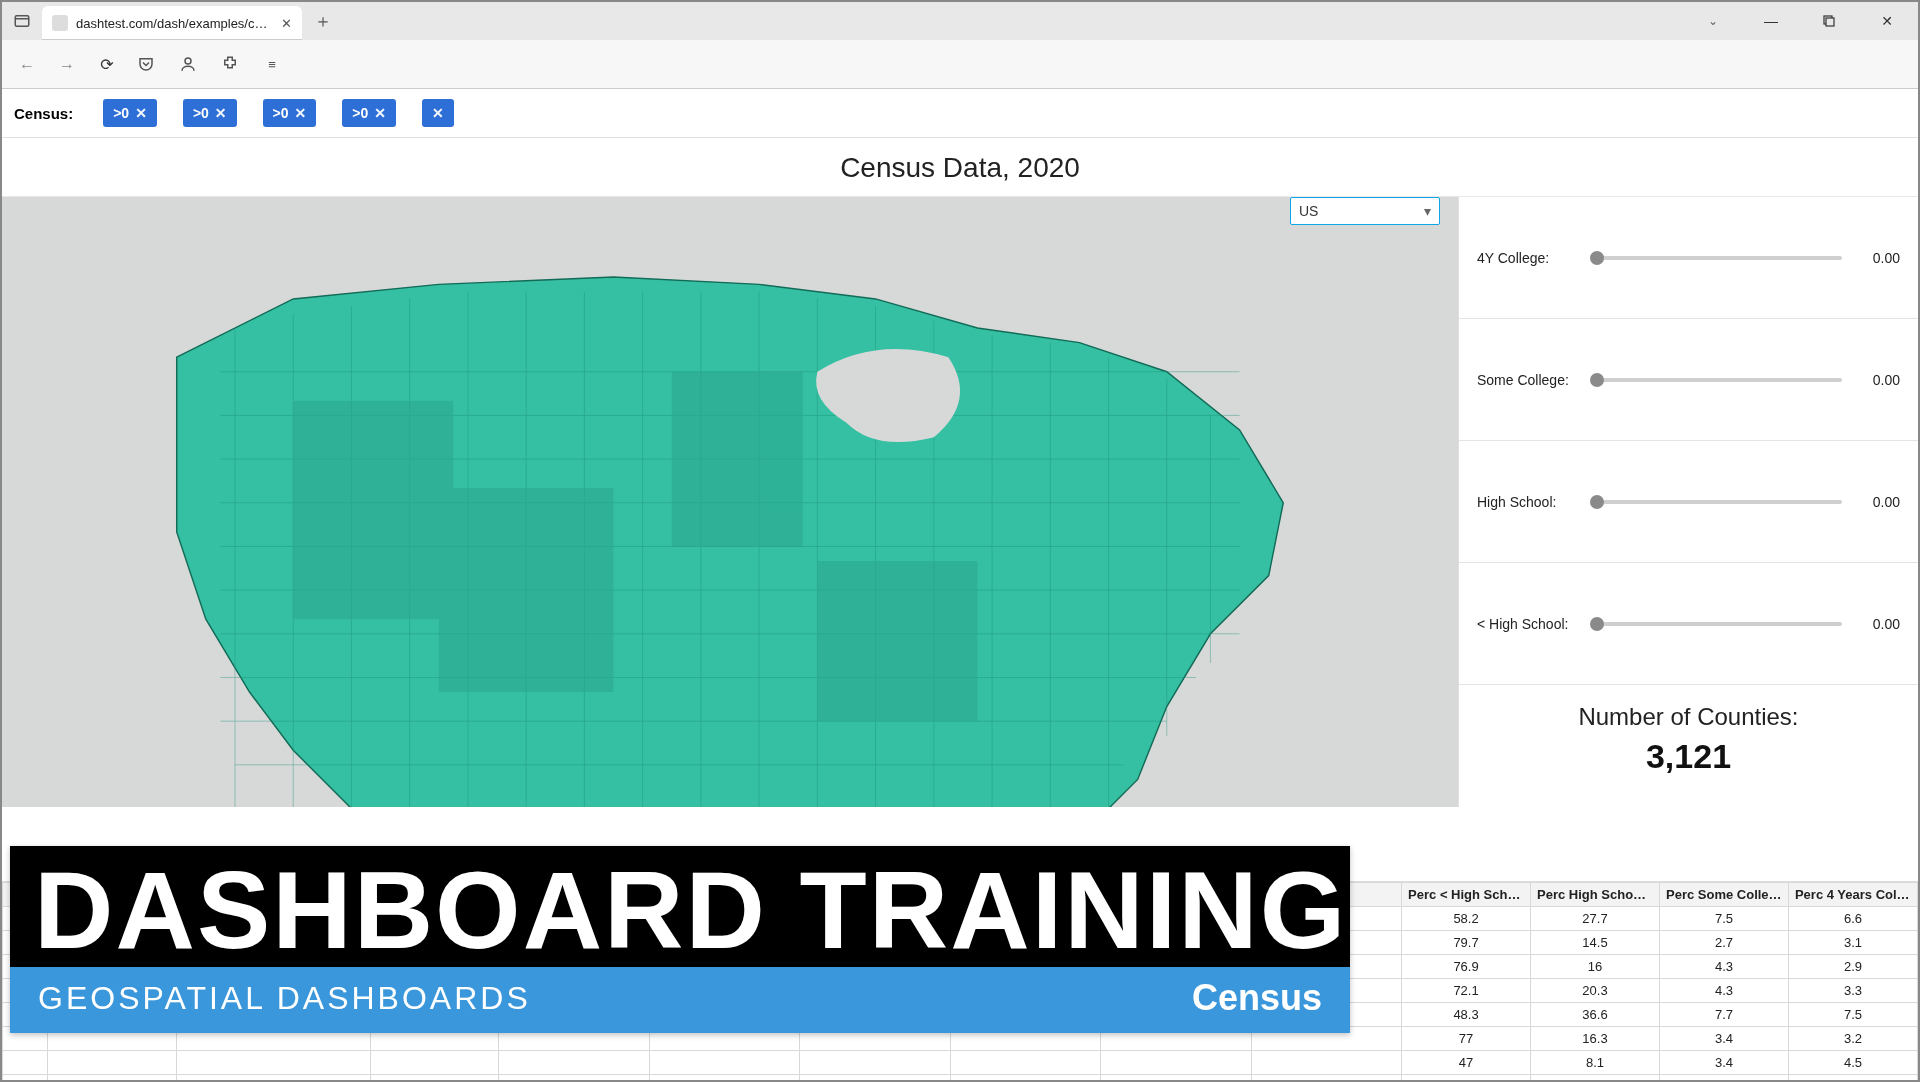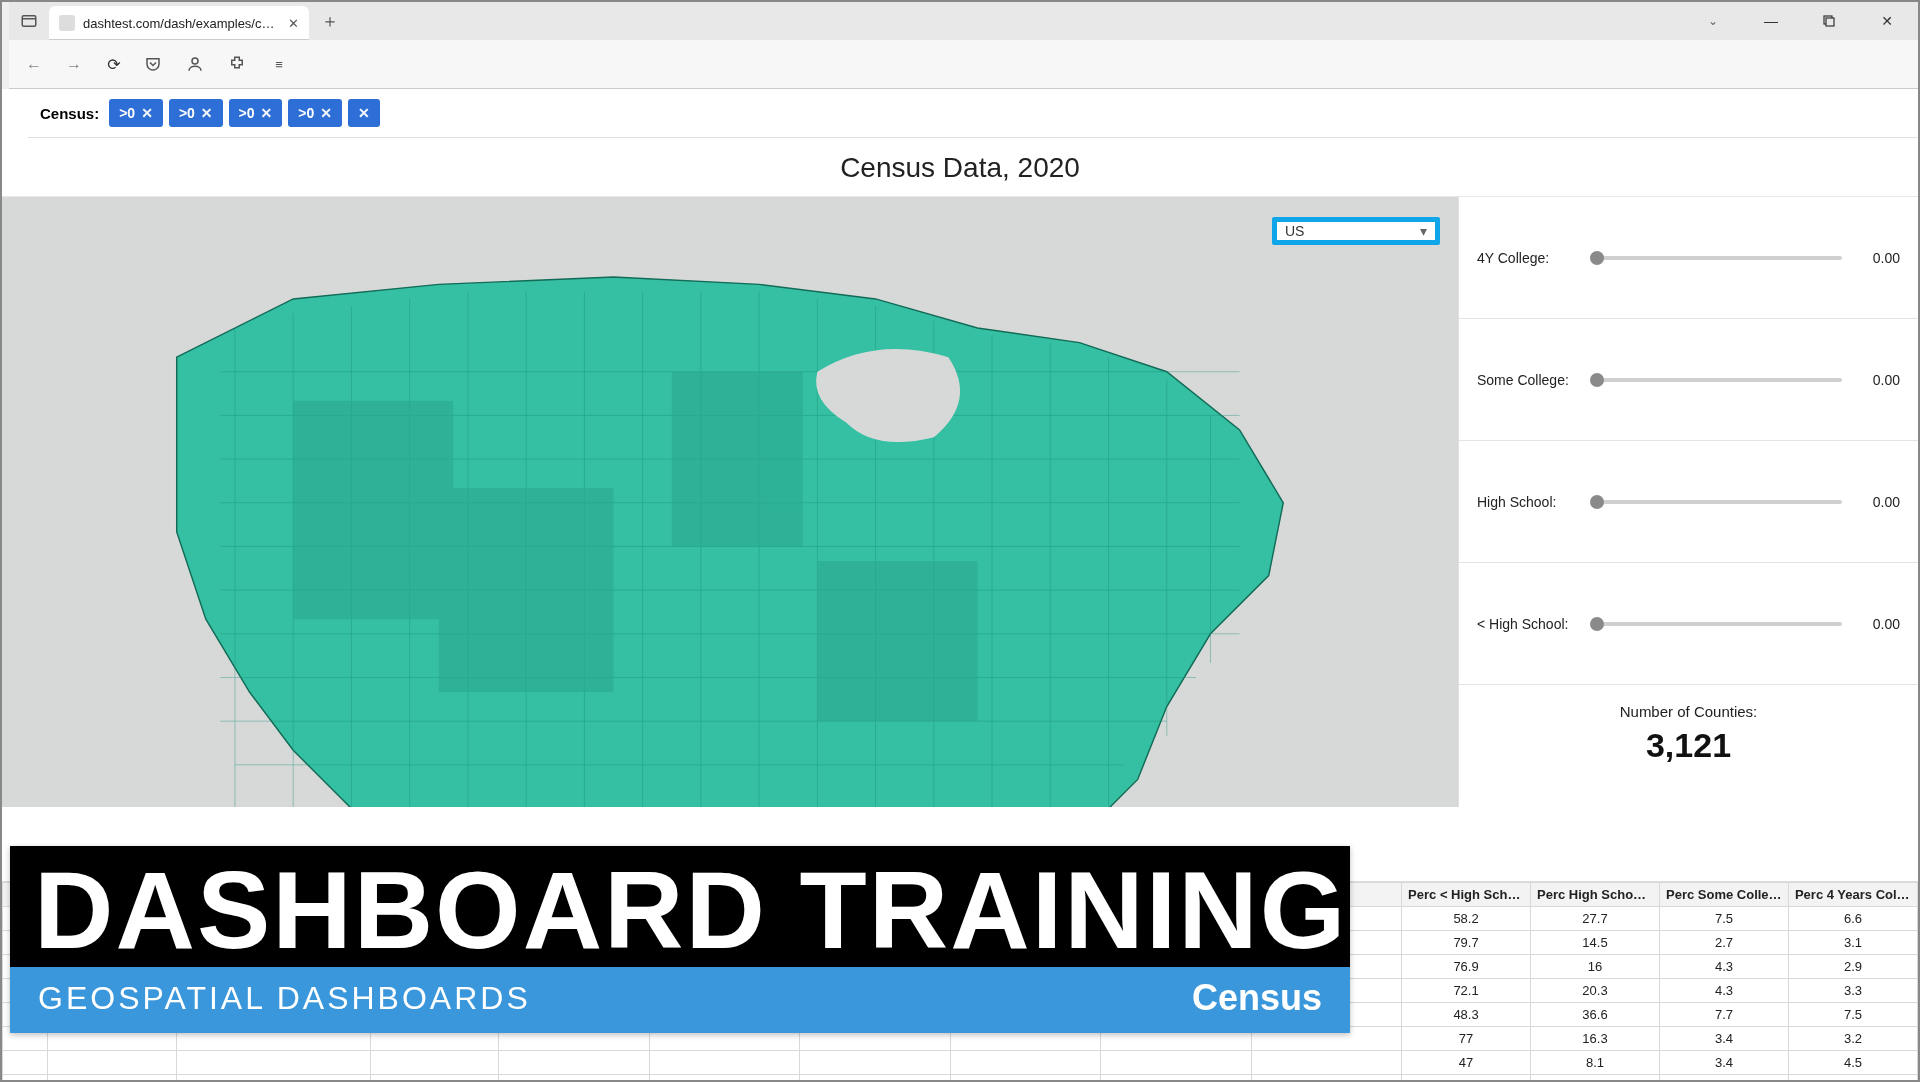--- a/index.html
+++ b/index.html
@@ -10,21 +10,20 @@
     overflow: hidden;
     width: 1920px;
     height: 1082px;
     border: 2px solid #888;
   }
 
   
   .browser-chrome {
     background: #f1f1f1;
     border-bottom: 1px solid #ccc;
-    margin-left: 7px;
   }
   .titlebar {
     display: flex;
     align-items: center;
     height: 38px;
     background: #e8e8e8;
   }
   .titlebar .app-icon {
     width: 28px; height: 28px;
     display:flex;align-items:center;justify-content:center;
@@ -87,24 +86,23 @@
 
   
   .page {
     background:#fff;
     height: calc(1082px - 38px - 48px - 4px);
     position:relative;
     overflow:hidden;
   }
 
   .filterbar {
-    display:flex;align-items:center;gap:6px;
+    display:flex;align-items:center;gap:26px;
     padding:10px 12px;
     border-bottom:1px solid #e1e1e1;
-    margin-left:26px;
   }
   .filterbar .label { font-weight:700;font-size:15px;margin-right:4px;}
   .chip {
     display:inline-flex;align-items:center;gap:6px;
     background:#2d6fd6;color:#fff;
     border-radius:3px;font-size:14px;font-weight:600;
     height:28px;padding:0 10px;cursor:pointer;
   }
   .chip .x { font-size:14px;opacity:0.95; }
 
@@ -121,23 +119,23 @@
 
   
   .map-pane {
     flex:1;
     position:relative;
     background:#d7d9d9;
     overflow:hidden;
   }
   .map-pane svg { position:absolute; inset:0; }
   .map-dropdown {
-    position:absolute; top:20px; right:18px;
-    width:168px;height:28px;
-    background:#fff;border:5px solid #0ea5e9;
+    position:absolute; top:0; right:18px;
+    width:150px;height:28px;
+    background:#fff;border:1px solid #0ea5e9;
     display:flex;align-items:center;justify-content:space-between;
     padding:0 8px;font-size:14px;color:#333;cursor:pointer;
     border-radius:2px;
   }
 
   
   .side-pane {
     width:460px;
     border-left:1px solid #e0e0e0;
     display:flex;flex-direction:column;
@@ -156,21 +154,21 @@
   }
   .slider-thumb {
     position:absolute;left:0;top:50%;transform:translate(-50%,-50%);
     width:14px;height:14px;background:#8a8a8a;border-radius:50%;cursor:pointer;
   }
   .slider-row .sval { width:48px;text-align:right;font-size:14px;color:#222;}
 
   .counter {
     text-align:center;padding:18px 0 10px;
   }
-  .counter .ct-label { font-size:15px;color:#222; }
+  .counter .ct-label { font-size:24px;color:#222; }
   .counter .ct-val { font-size:34px;font-weight:700;color:#111;margin-top:6px;}
 
   
   .banner {
     position:absolute;
     left:8px; right:auto;
     bottom:48px;
     width:1340px;
     background:#000000;
     color:#fff;

